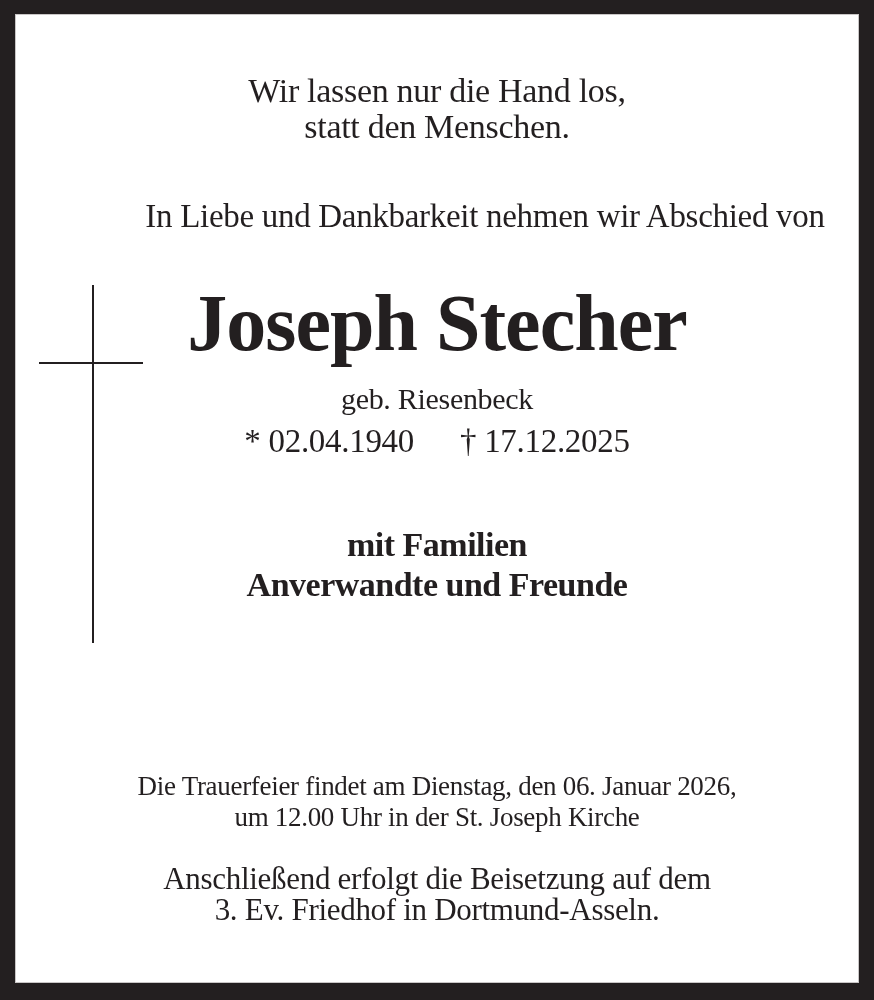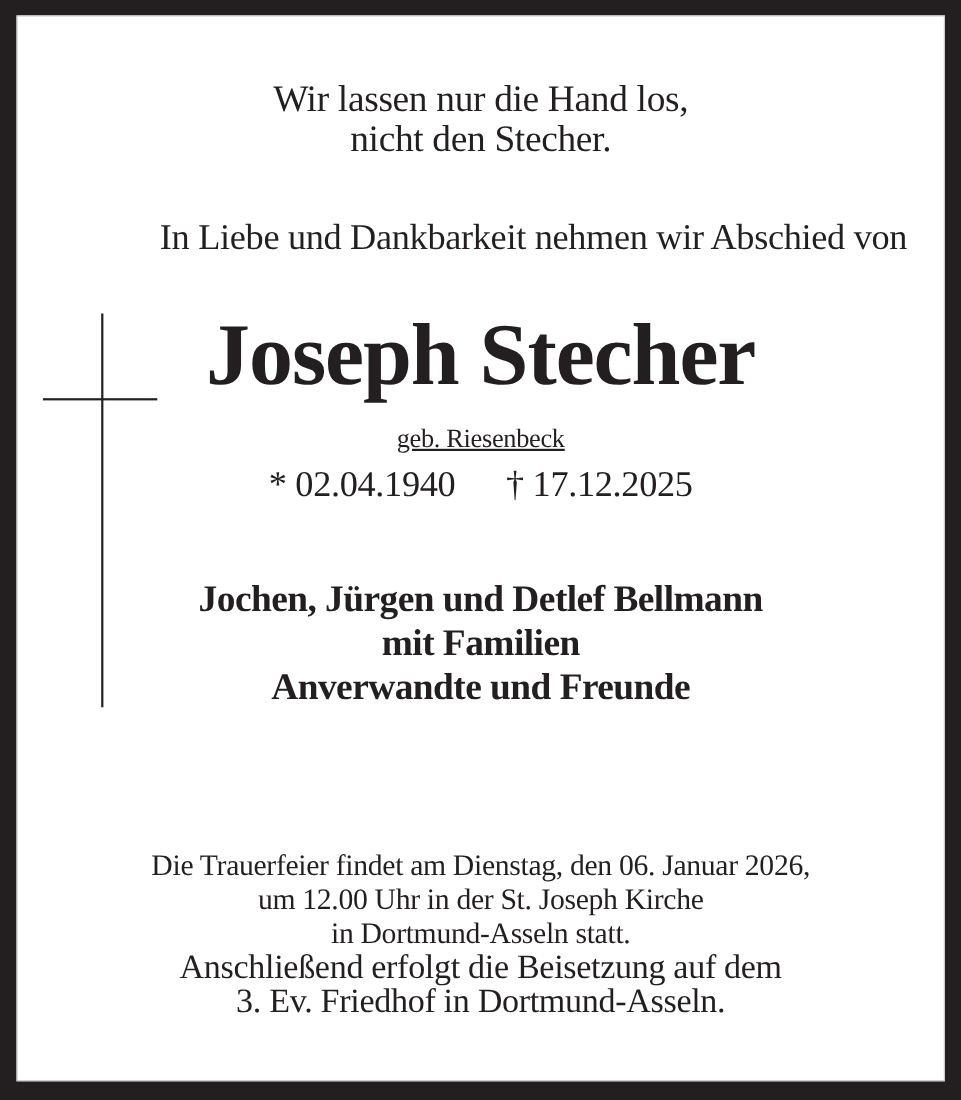--- a/index.html
+++ b/index.html
@@ -32,21 +32,21 @@
   .tblock {
     position: absolute;
     left: 0; width: 100%;
     text-align: center;
     letter-spacing: -0.3px;
     white-space: nowrap;
   }
   .quote      { top: 58px;  font-size: 34px; line-height: 35.5px; }
   .farewell   { top: 183px; font-size: 33px; line-height: 36px; margin-left: 48px; }
   .name       { top: 263px; font-size: 80px; line-height: 90px; font-weight: bold; letter-spacing: -1px; }
-  .maiden     { top: 367px; font-size: 24px; line-height: 34px; text-decoration: underline; }
+  .maiden     { top: 367px; font-size: 30px; line-height: 34px; }
   .dates      { top: 408px; font-size: 33px; line-height: 36px; }
   .dates .dates-row { display: inline-flex; gap: 46px; }
   .family     { top: 510px; font-size: 34px; line-height: 40px; font-weight: bold; letter-spacing: -0.5px; }
   .ceremony   { top: 756px; font-size: 27px; line-height: 31px; }
   .burial     { top: 848px; font-size: 31px; line-height: 31px; }
   .cross { position: absolute; left: 0; top: 0; }
   .cross .v {
     position: absolute;
     left: 76px; top: 270px;
     width: 2px; height: 358px;
@@ -65,46 +65,44 @@
 <div class="frame">
   <div class="paper">
 
     <div class="cross" aria-hidden="true">
       <div class="v"></div>
       <div class="h"></div>
     </div>
 
     <div class="tblock quote">
       <div>Wir lassen nur die Hand los,</div>
-      <div>nicht den Stecher.</div>
+      <div>statt den Menschen.</div>
     </div>
 
     <div class="tblock farewell">In Liebe und Dankbarkeit nehmen wir Abschied von</div>
 
     <div class="tblock name">Joseph Stecher</div>
 
     <div class="tblock maiden">geb. Riesenbeck</div>
 
     <div class="tblock dates">
       <div class="dates-row">
         <span>* 02.04.1940</span>
         <span>† 17.12.2025</span>
       </div>
     </div>
 
     <div class="tblock family">
-      <div>Jochen, Jürgen und Detlef Bellmann</div>
       <div>mit Familien</div>
       <div>Anverwandte und Freunde</div>
     </div>
 
     <div class="tblock ceremony">
       <div>Die Trauerfeier findet am Dienstag, den 06. Januar 2026,</div>
       <div>um 12.00 Uhr in der St. Joseph Kirche</div>
-      <div>in Dortmund-Asseln statt.</div>
     </div>
 
     <div class="tblock burial">
       <div>Anschließend erfolgt die Beisetzung auf dem</div>
       <div>3. Ev. Friedhof in Dortmund-Asseln.</div>
     </div>
 
   </div>
 </div>
 

